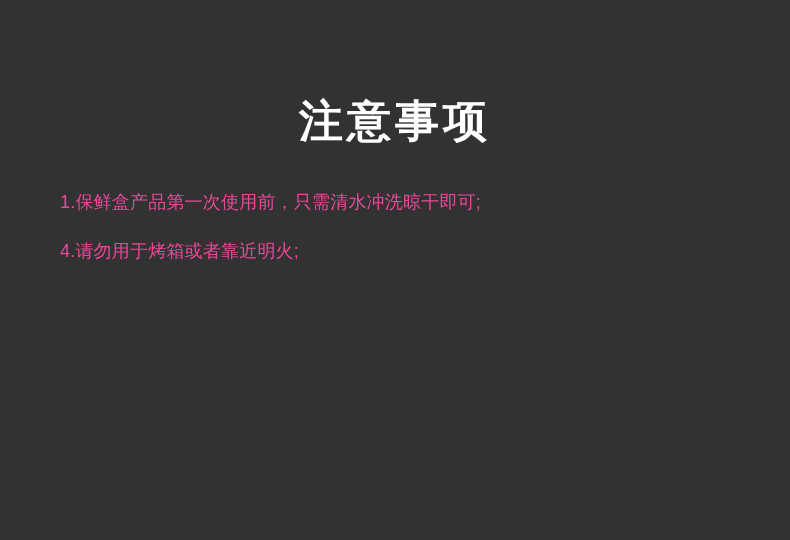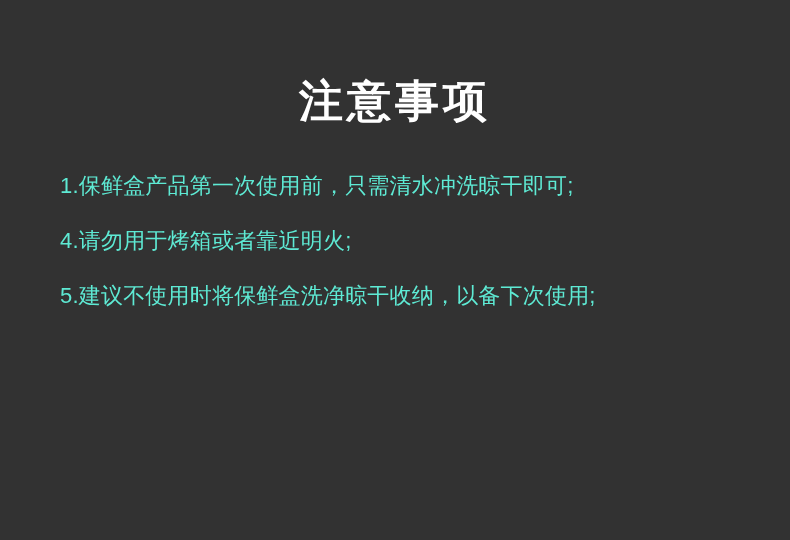--- a/index.html
+++ b/index.html
@@ -20,43 +20,42 @@
     background: #323232;
     box-sizing: border-box;
   }
   .title {
     text-align: center;
     color: #ffffff;
     font-size: 44px;
     font-weight: bold;
     letter-spacing: 4px;
     margin: 0;
-    padding-top: 76px;
+    padding-top: 96px;
     line-height: 1.15;
   }
   .list {
     margin: 0;
     padding: 0;
     list-style: none;
     margin-top: 42px;
   }
   .list-item {
-    color: #5eead4;
-    font-size: 22px;
+    color: #ec4899;
+    font-size: 18px;
     line-height: 1.5;
     padding-left: 60px;
     padding-right: 40px;
     margin-bottom: 22px;
     white-space: nowrap;
     letter-spacing: 0.2px;
   }
 </style>
 </head>
 <body>
 
 <div class="page">
   <h1 class="title">注意事项</h1>
   <ul class="list">
     <li class="list-item">1.保鲜盒产品第一次使用前，只需清水冲洗晾干即可;</li>
     <li class="list-item">4.请勿用于烤箱或者靠近明火;</li>
-    <li class="list-item">5.建议不使用时将保鲜盒洗净晾干收纳，以备下次使用;</li>
   </ul>
 </div>
 
 </body></html>

